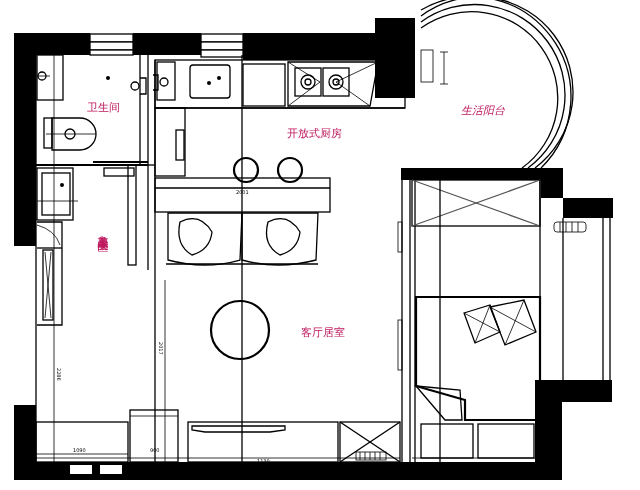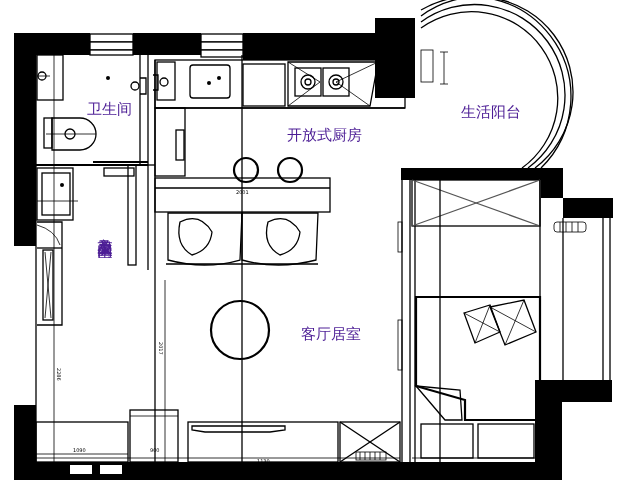--- a/index.html
+++ b/index.html
@@ -5,22 +5,22 @@
     html, body { margin: 0; padding: 0; background: #ffffff; }
     body { width: 640px; height: 490px; overflow: hidden; position: relative;
            font-family: "DejaVu Sans", sans-serif; }
     #plan { position: absolute; left: 0; top: 0; width: 640px; height: 490px; }
     .wall { fill: #000; }
     .ln { stroke: #000; stroke-width: 1.3; fill: none; }
     .thin { stroke: #000; stroke-width: 0.8; fill: none; }
     .thick { stroke: #000; stroke-width: 2.2; fill: none; }
     .wfill { fill: #fff; stroke: #000; stroke-width: 1.3; }
     .gray { stroke: #555; stroke-width: 1.2; fill: none; }
-    .label { position: absolute; font-family: "DejaVu Serif", serif; font-size: 15px;
-             color: #4c1d95; white-space: nowrap; line-height: 1; }
+    .label { position: absolute; font-family: "DejaVu Serif", serif; font-size: 11px;
+             color: #be185d; white-space: nowrap; line-height: 1; }
     .vlabel { writing-mode: vertical-rl; letter-spacing: 1px; }
     .dim { position: absolute; font-family: "DejaVu Sans", sans-serif; font-size: 5px;
            color: #000; white-space: nowrap; line-height: 1; }
     .dimv { writing-mode: vertical-rl; }
   </style>
 </head>
 <body>
 
 <svg id="plan" viewBox="0 0 640 490" xmlns="http://www.w3.org/2000/svg">
 
@@ -243,21 +243,21 @@
     <line class="ln" x1="563" y1="218" x2="563" y2="380"></line>
   </g>
 
   <g>
     <line class="thin" x1="165" y1="280" x2="165" y2="462"></line>
   </g>
 </svg>
 
 <div class="label" style="left:87px; top:102px;">卫生间</div>
 <div class="label" style="left:287px; top:128px;">开放式厨房</div>
-<div class="label" style="left:461px; top:105px;">生活阳台</div>
+<div class="label" style="left:461px; top:105px;font-style:italic;">生活阳台</div>
 <div class="label vlabel" style="left:97px; top:226px;">玄关及卫生间干区</div>
 <div class="label" style="left:301px; top:327px;">客厅居室</div>
 
 <div class="dim" style="left:73px; top:448px;">1090</div>
 <div class="dim" style="left:150px; top:448px;">900</div>
 <div class="dim" style="left:257px; top:459px;">1130</div>
 <div class="dim" style="left:236px; top:190px;">2001</div>
 <div class="dim dimv" style="left:56px; top:368px;">2286</div>
 <div class="dim dimv" style="left:158px; top:342px;">2017</div>
 

